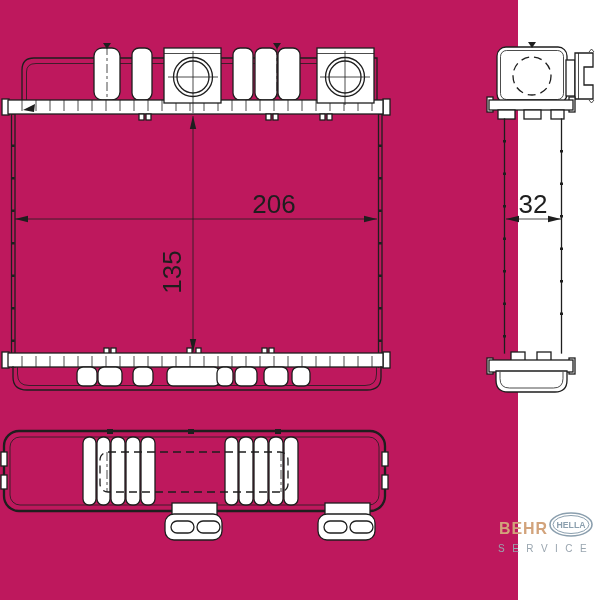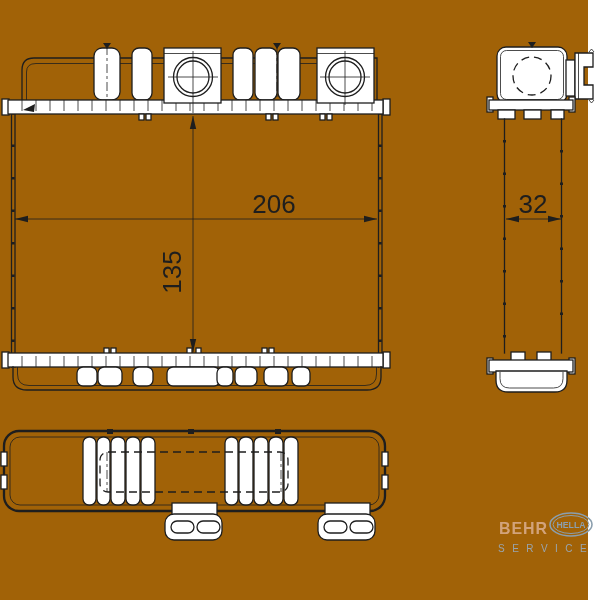--- a/index.html
+++ b/index.html
@@ -1,16 +1,16 @@
 <!DOCTYPE html>
 <html><head>
 <meta charset="utf-8">
 <style>
   html,body{margin:0;padding:0;background:#fff;}
-  #canvas{width:588px;height:600px;background:#a16207;position:relative;font-family:"Liberation Sans",sans-serif;}
+  #canvas{width:518px;height:600px;background:#be185d;position:relative;font-family:"Liberation Sans",sans-serif;}
   svg{display:block;}
   .ln{stroke:#1e1e1e;fill:none;stroke-width:1.3;stroke-linecap:square;}
   .lnw{stroke:#1e1e1e;fill:#fff;stroke-width:1.3;}
   .thin{stroke:#1e1e1e;fill:none;stroke-width:0.8;}
   .thick{stroke:#1e1e1e;fill:none;stroke-width:2.3;}
   .fillb{fill:#1e1e1e;stroke:none;}
   .dash{stroke:#1e1e1e;fill:none;stroke-width:1.3;stroke-dasharray:8 5;}
   .cdash{stroke:#1e1e1e;fill:none;stroke-width:0.8;stroke-dasharray:9 3 3 3;}
   .stitch{stroke:#1e1e1e;fill:none;stroke-width:3;stroke-dasharray:2.5 30;}
   .dimtxt{font-family:"Liberation Sans",sans-serif;font-size:26px;fill:#1e1e1e;}

